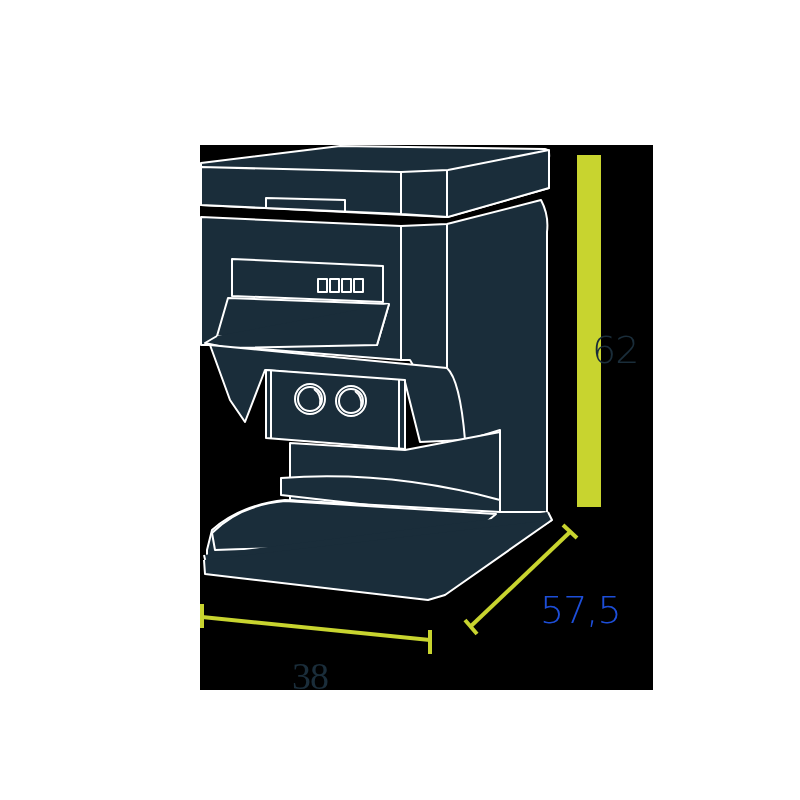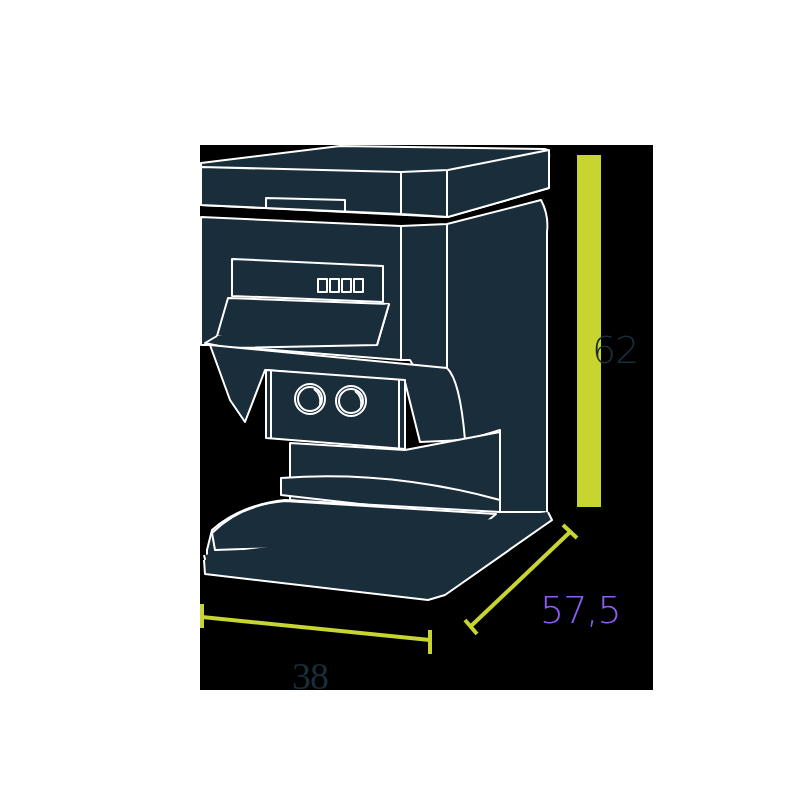--- a/index.html
+++ b/index.html
@@ -71,14 +71,14 @@
     </g>
     <g stroke-width="4">
       <line x1="202" y1="617" x2="430" y2="640"></line>
       <line x1="202" y1="604" x2="202" y2="628"></line>
       <line x1="430" y1="630" x2="430" y2="654"></line>
     </g>
   </g>
 </svg>
 
 <div id="lbl-height" class="dim-label" style="color:#1a2d3a">62</div>
-<div id="lbl-depth" class="dim-label" style="color:#8b5cf6">57,5</div>
+<div id="lbl-depth" class="dim-label" style="color:#1d4ed8">57,5</div>
 <div id="lbl-width" class="dim-label" style="color:#1a2d3a">38</div>
 
 </body></html>

